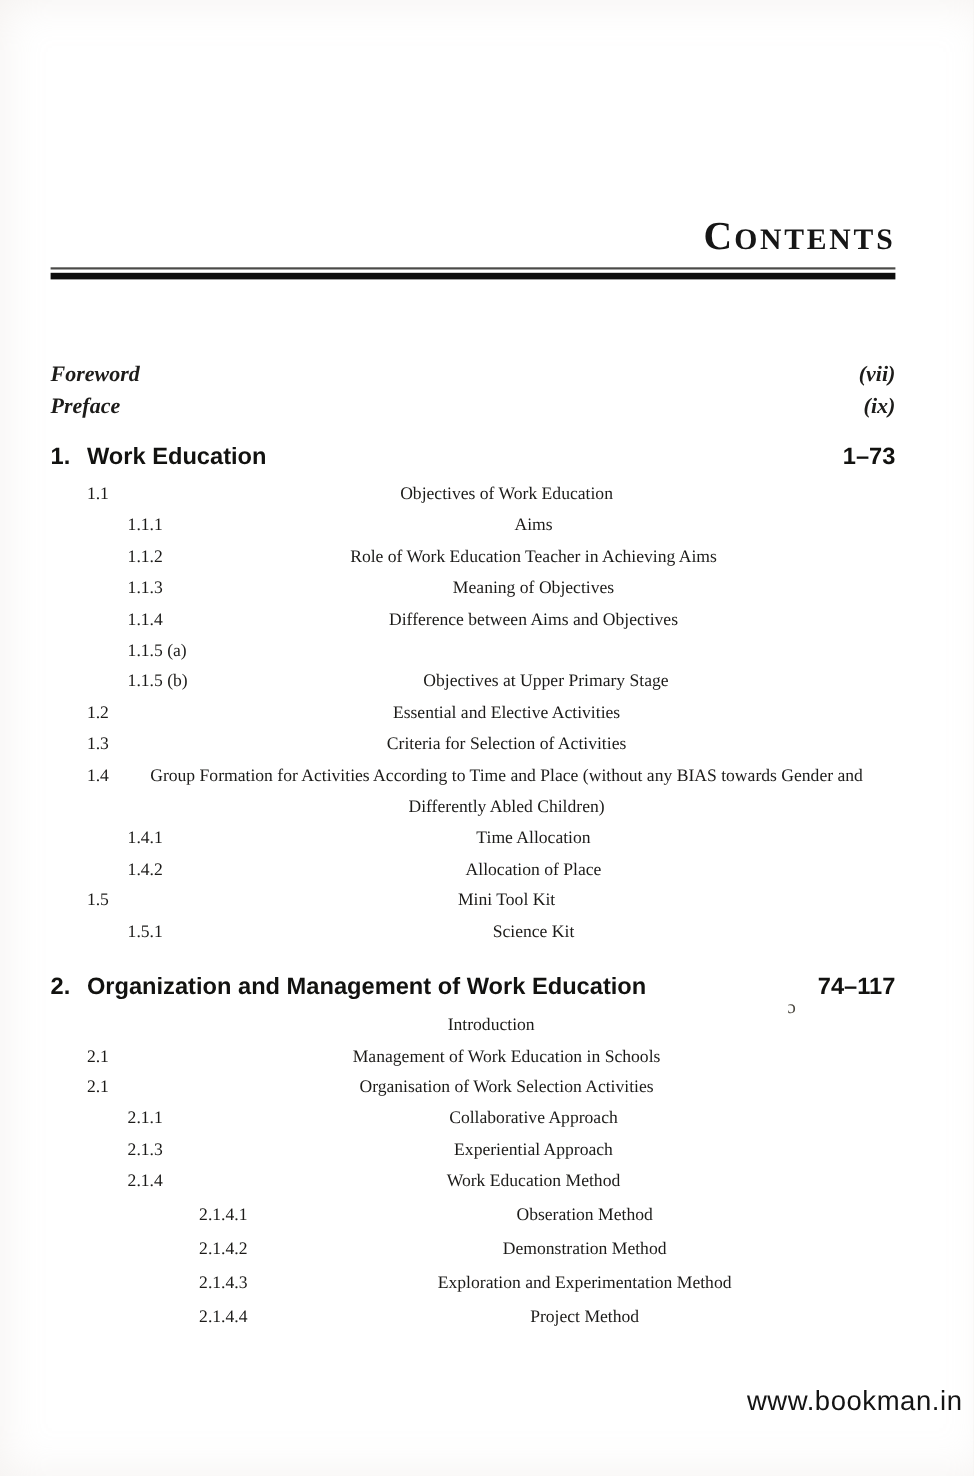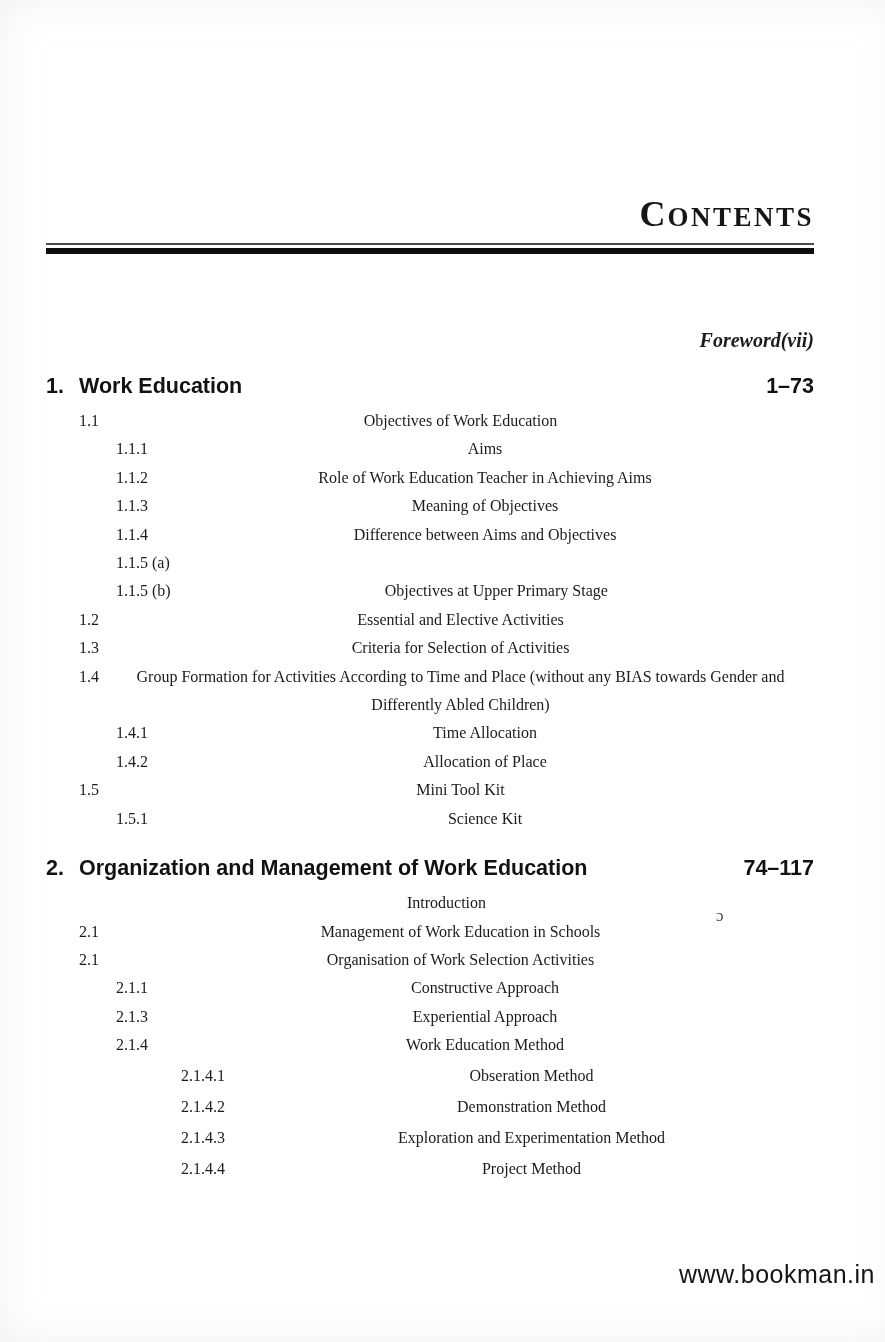--- a/index.html
+++ b/index.html
@@ -17,21 +17,21 @@
     margin:0;font-family:"Liberation Serif",serif;font-weight:bold;
     color:#161616;line-height:42px;white-space:nowrap;
   }
   .cap-initial{font-size:36px;letter-spacing:2px;}
   .cap-rest{font-size:27px;letter-spacing:2.5px;}
   .rule-thin{height:2px;background:#4a4a48;margin-top:5px;}
   .rule-thick{height:6px;background:#0e0e0e;margin-top:3px;}
   
   .front-matter{margin-top:72px;}
   .fm-row{
-    display:flex;justify-content:flex-end;
+    display:flex;justify-content:space-between;
     font-weight:bold;font-style:italic;font-size:20px;line-height:29px;color:#1d1c1a;
   }
   
   .chapter-heading{
     display:flex;margin-top:16px;
     font-family:"Liberation Sans",sans-serif;font-weight:bold;
     font-size:21.5px;line-height:30px;color:#121210;
   }
   .chapter + .chapter .chapter-heading{margin-top:20px;}
   .ch-num{width:33px;flex:none;}
@@ -69,20 +69,24 @@
       <h1><span class="cap-initial">C</span><span class="cap-rest">ONTENTS</span></h1>
       <div class="rule-thin"></div>
       <div class="rule-thick"></div>
     </div>
 
     <div class="front-matter">
       <div class="fm-row">
         <span>Foreword</span>
         <span>(vii)</span>
       </div>
+      <div class="fm-row">
+        <span>Preface</span>
+        <span>(ix)</span>
+      </div>
     </div>
 
     <div>
         <section class="chapter">
           <div class="chapter-heading">
             <span class="ch-num">1.</span>
             <span class="ch-title">Work Education</span>
             <span class="ch-pages">1–73</span>
           </div>
           <div class="entries">
@@ -156,21 +160,21 @@
             <div class="entry lv1">
               <span class="num">2.1</span>
               <span class="txt">Management of Work Education in Schools</span>
             </div>
             <div class="entry lv1">
               <span class="num">2.1</span>
               <span class="txt">Organisation of Work Selection Activities</span>
             </div>
             <div class="entry lv2">
               <span class="num">2.1.1</span>
-              <span class="txt">Constructive Approach</span>
+              <span class="txt">Collaborative Approach</span>
             </div>
             <div class="entry lv2">
               <span class="num">2.1.3</span>
               <span class="txt">Experiential Approach</span>
             </div>
             <div class="entry lv2">
               <span class="num">2.1.4</span>
               <span class="txt">Work Education Method</span>
             </div>
             <div class="entry lv3">

